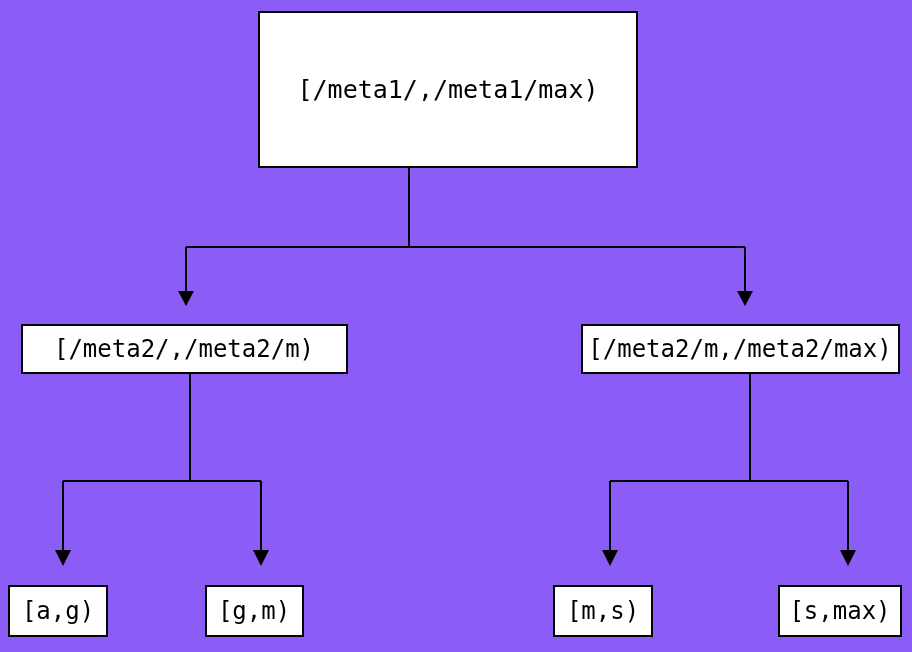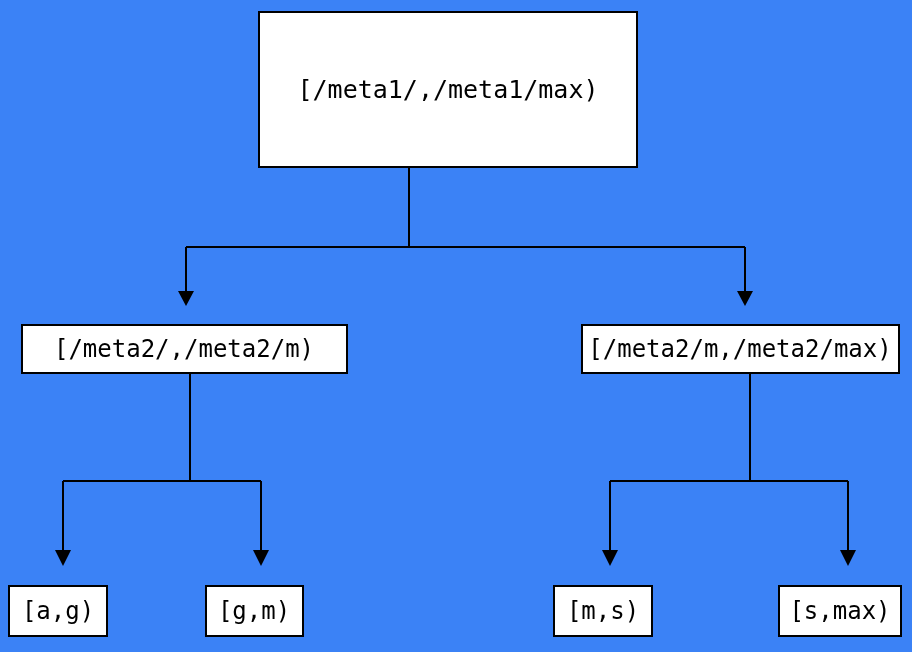--- a/index.html
+++ b/index.html
@@ -4,21 +4,21 @@
 <style>
   html, body {
     margin: 0;
     padding: 0;
     background: #ffffff;
   }
   #diagram-root {
     position: relative;
     width: 912px;
     height: 652px;
-    background: #3b82f6;
+    background: #8b5cf6;
     overflow: hidden;
     font-family: "DejaVu Sans Mono", "Liberation Mono", monospace;
   }
   #tree-svg {
     position: absolute;
     left: 0;
     top: 0;
     width: 912px;
     height: 652px;
   }

